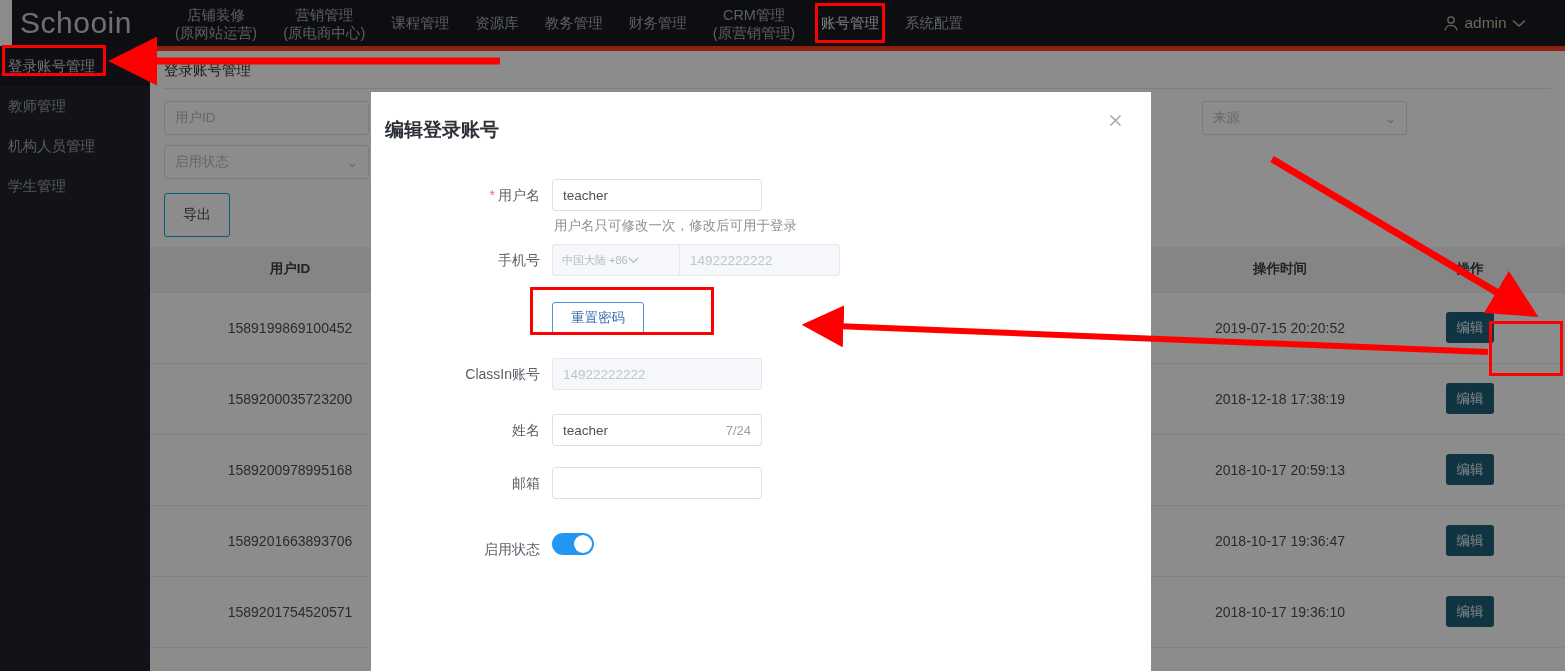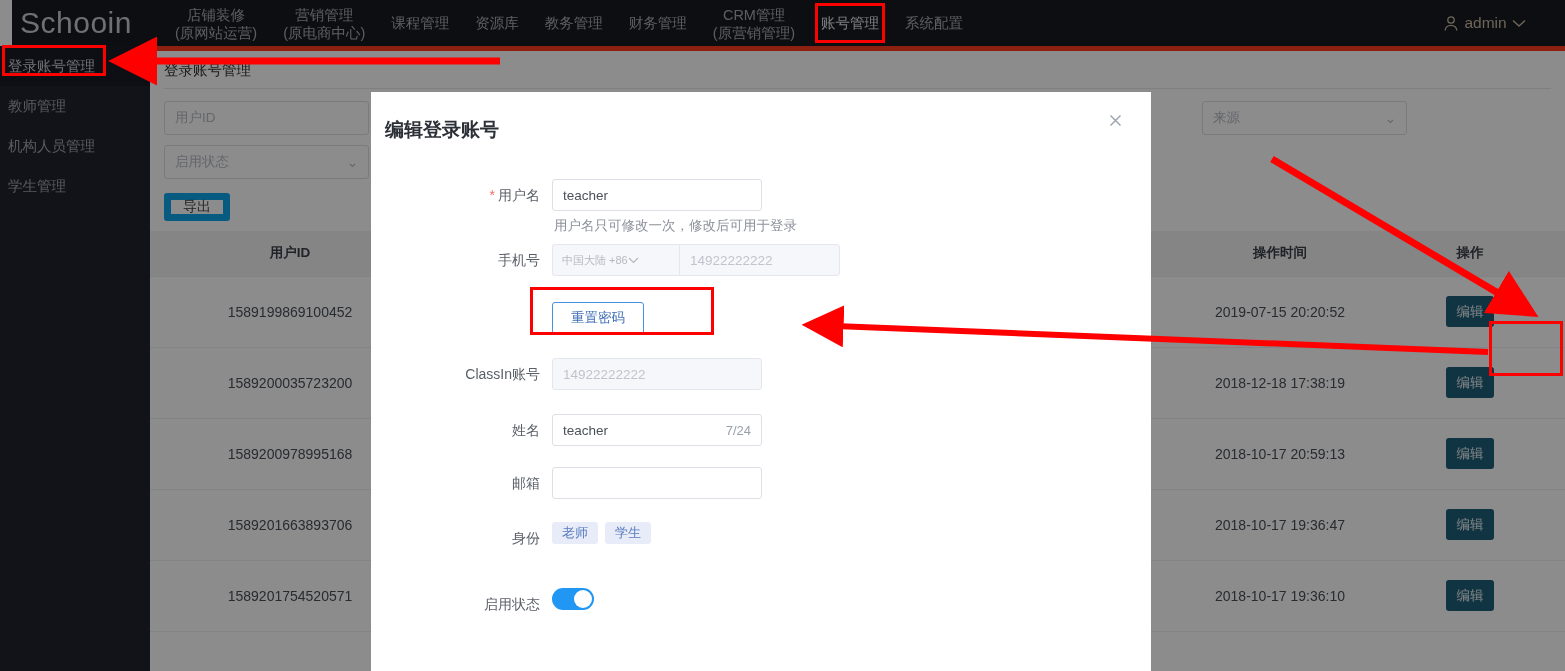--- a/index.html
+++ b/index.html
@@ -68,21 +68,21 @@
   .fld {
     height: 34px; border: 1px solid #dcdfe6; border-radius: 3px;
     background: #fff; color: #b6bac2; font-size: 13.5px;
     display: flex; align-items: center; padding: 0 10px; width: 205px;
   }
   .fld.sel { justify-content: space-between; }
   .chev { color: #b6bac2; }
 
   .actions { padding: 14px 14px 10px 14px; }
   .btn-export {
-    width: 66px; height: 28px; border: 7px solid #0ea5e9; border-radius: 3px;
+    width: 66px; height: 44px; border: 1px solid #0ea5e9; border-radius: 3px;
     background: #fff; color: #444; font-size: 14px;
     display: flex; align-items: center; justify-content: center; cursor: pointer;
   }
 
   table.grid { width: 100%; border-collapse: collapse; table-layout: fixed; }
   table.grid th {
     background: #f2f3f5; color: #3b3f46; font-size: 13.5px; font-weight: bold;
     height: 45px; text-align: center; border-bottom: 1px solid #ebeef5;
   }
   table.grid td {
@@ -360,29 +360,20 @@
 
       <div class="row" style="margin-top:21px">
         <div class="lbl">邮箱</div>
         <div class="ctl">
           <div class="inp">
             <span></span>
           </div>
         </div>
       </div>
 
-      <div class="row" style="margin-top:23px">
-        <div class="lbl">身份</div>
-        <div class="ctl">
-          <div class="tags" id="identity-tags">
-              <div class="tag">老师</div>
-              <div class="tag">学生</div>
-            </div>
-        </div>
-      </div>
 
       <div class="row" style="margin-top:34px">
         <div class="lbl">启用状态</div>
         <div class="ctl">
           <div class="switch">
             <div class="knob"></div>
           </div>
         </div>
       </div>
 

